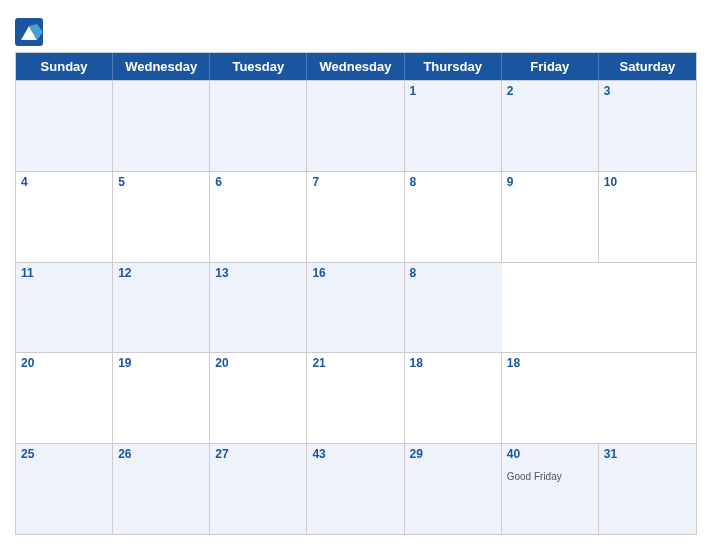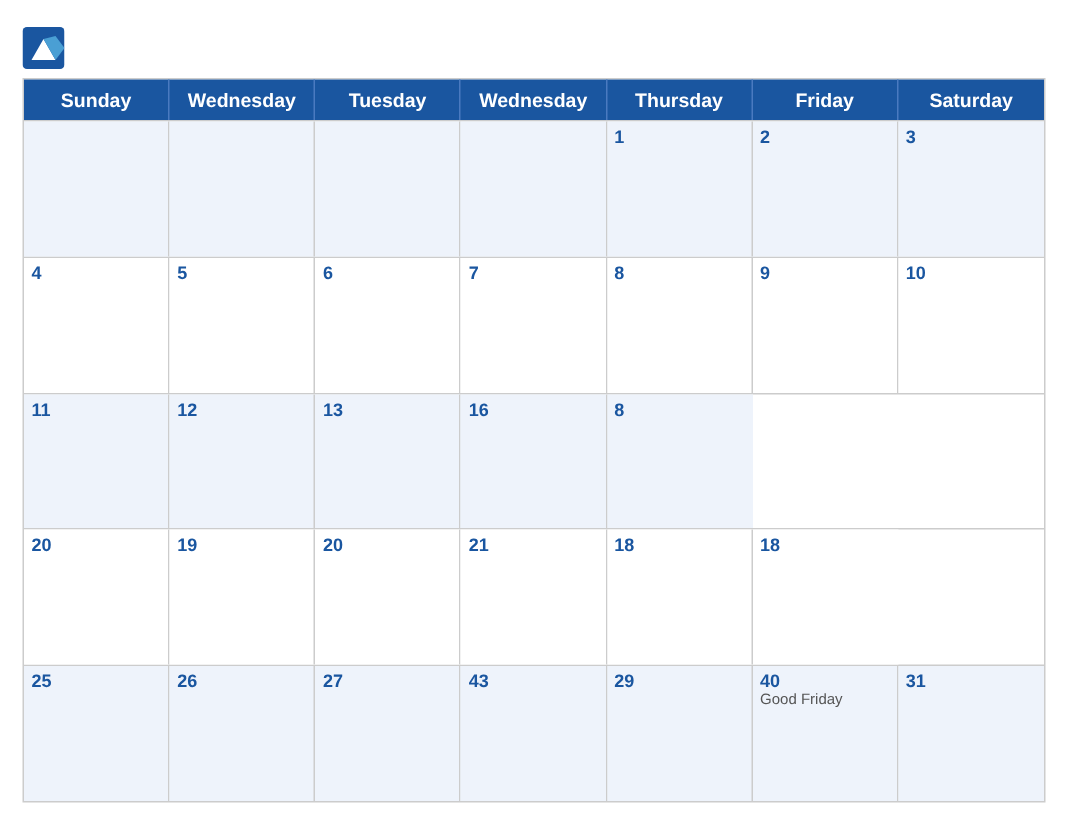--- a/index.html
+++ b/index.html
@@ -122,21 +122,21 @@
     .day-number {
       font-size: 12px;
       font-weight: bold;
       color: #1a56a0;
       align-self: flex-start;
     }
 
     .day-event {
       font-size: 10px;
       color: #555;
-      margin-top: 0;
+      margin-top: 10px;
     }
 
     
     .week-row:nth-child(odd) .day-cell {
       background: #eef3fb;
     }
     .week-row:nth-child(even) .day-cell {
       background: #fff;
     }
 

